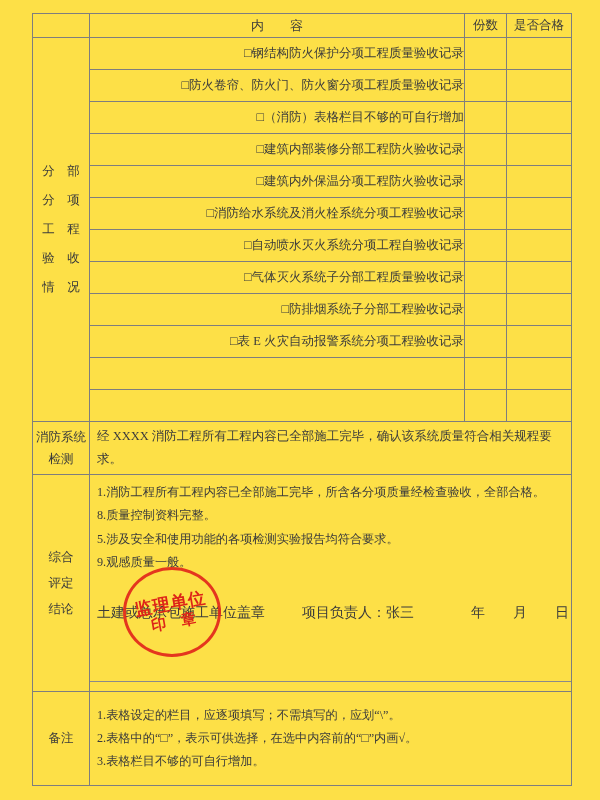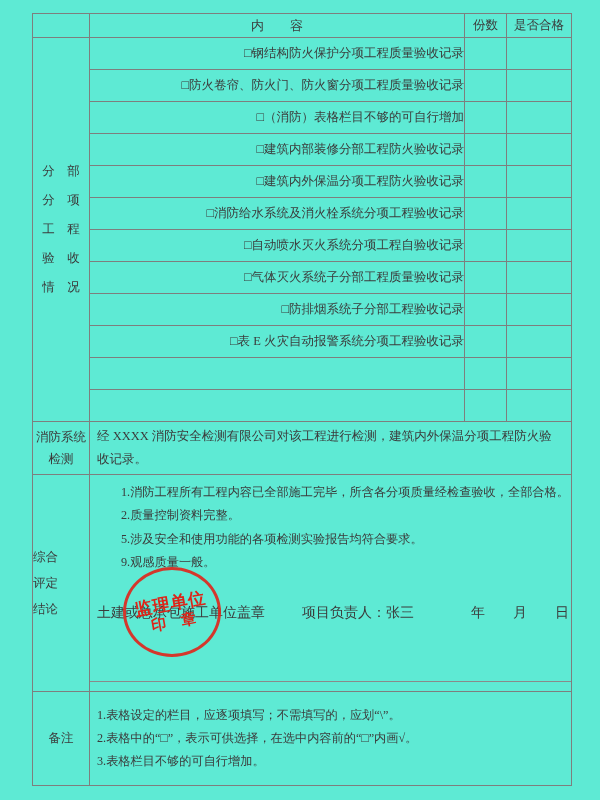--- a/index.html
+++ b/index.html
@@ -1,17 +1,17 @@
 <!DOCTYPE html>
 <html><head>
 <meta charset="utf-8">
 <style>
   html,body{margin:0;padding:0;background:#e8e8e8;}
   .page{
-    width:600px;height:800px;background:#5eead4;position:relative;
+    width:600px;height:800px;background:#fde047;position:relative;
     font-family:"Liberation Serif","DejaVu Serif",serif;
     color:#3b3b3b;overflow:hidden;
   }
   table.main{
     position:absolute;left:32px;top:13px;width:539px;
     border-collapse:collapse;table-layout:fixed;
   }
   td{
     border:1px solid #7e7e7e;font-size:12.5px;color:#3b3b3b;
     overflow:hidden;padding:0;vertical-align:middle;
@@ -23,25 +23,25 @@
   tr.h-head{height:24px}
   tr.h-item{height:32px}
   tr.h-det{height:53px}
   tr.h-con{height:217px}
   tr.h-rem{height:94px}
   td.center{text-align:center}
   td.item-cell{padding-left:7px;white-space:nowrap;text-align:right}
   td.head-content{text-align:center;font-size:13px;white-space:pre}
   .label-stack div{text-align:center;line-height:29px;white-space:pre}
   .det-label div{line-height:22px}
-  .con-label div{text-align:left;line-height:26px}
+  .con-label div{text-align:center;line-height:26px}
   td.text-cell{padding:0 8px 0 7px;line-height:23px;text-align:left}
   td.top-cell{vertical-align:top}
   .con-wrap{position:relative;height:215px;}
-  .points{padding:6px 3px 0 7px;margin-left:24px;}
+  .points{padding:6px 3px 0 7px;}
   .points div{line-height:23.4px;white-space:nowrap;font-size:12.2px}
   .rem-points{padding:0 3px 0 7px;}
   .rem-points div{line-height:23px;white-space:nowrap;font-size:12.2px}
   .sig-row span{position:absolute;font-size:14px;white-space:pre;line-height:18px;top:0}
   .sig-row{position:absolute;left:0;right:0;top:129px;height:18px}
   .sig-seal{left:7px}
   .sig-manager{left:212px}
   .sig-date{left:381px}
   .stamp{
     position:absolute;left:33px;top:92px;width:92px;height:84px;
@@ -150,36 +150,36 @@
       <td></td>
     </tr>
 
     <tr class="h-det">
       <td class="center">
         <div class="det-label">
           <div>消防系统</div>
           <div>检测</div>
         </div>
       </td>
-      <td class="text-cell" colspan="3">经 XXXX 消防安全检测有限公司对该工程进行检测，建筑内外保温分项工程防火验收记录。</td>
+      <td class="text-cell" colspan="3">经 XXXX 消防工程所有工程内容已全部施工完毕，确认该系统质量符合相关规程要求。</td>
     </tr>
 
     <tr class="h-con">
       <td class="center">
         <div class="con-label">
           <div>综合</div>
           <div>评定</div>
           <div>结论</div>
         </div>
       </td>
       <td class="top-cell" colspan="3">
         <div class="con-wrap">
           <div class="points">
             <div>1.消防工程所有工程内容已全部施工完毕，所含各分项质量经检查验收，全部合格。</div>
-            <div>2.质量控制资料完整。</div>
+            <div>8.质量控制资料完整。</div>
             <div>5.涉及安全和使用功能的各项检测实验报告均符合要求。</div>
             <div>9.观感质量一般。</div>
           </div>
           <div class="sig-row">
             <span class="sig-seal">土建或总承包施工单位盖章</span>
             <span class="sig-manager">项目负责人：张三</span>
             <span class="sig-date">年　　月　　日</span>
           </div>
           <div class="stamp">
             <div class="stamp-text">

